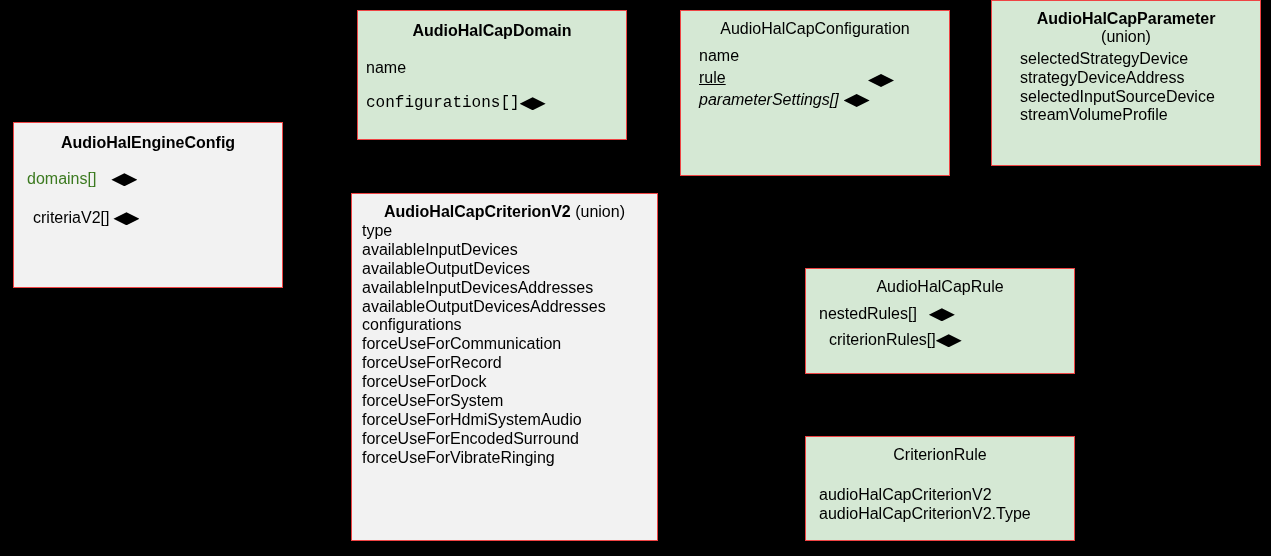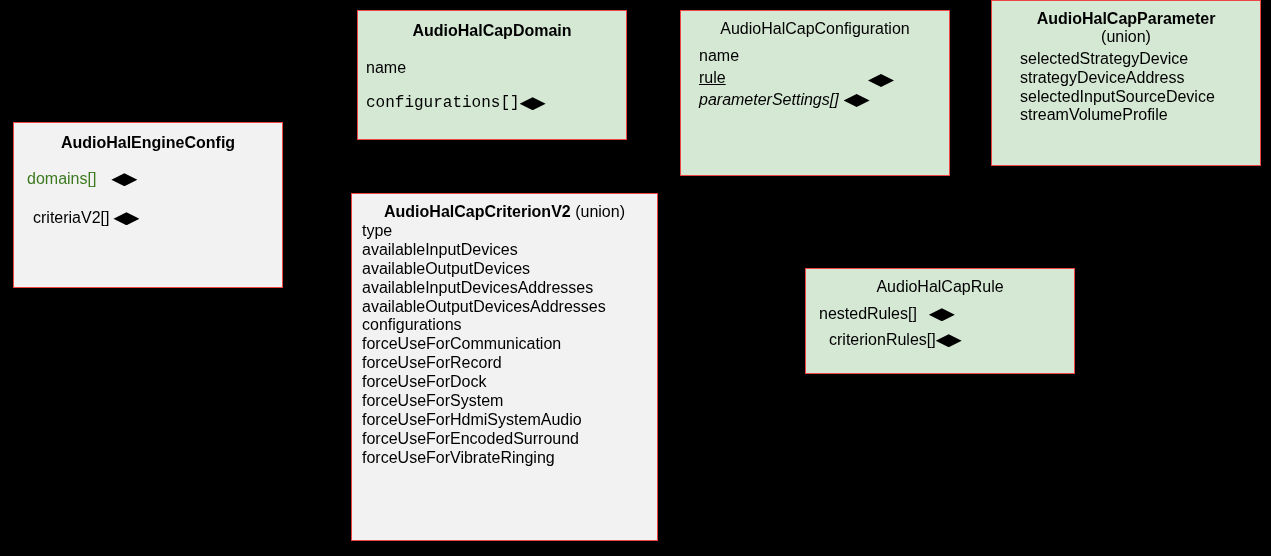--- a/index.html
+++ b/index.html
@@ -181,14 +181,21 @@
     <div class="attr-row" style="margin-top:9px; padding-left:13px;">
       <span class="attr">nestedRules[]</span>
       <span class="diamond" style="margin-left:12px;"></span>
     </div>
     <div class="attr-row" style="margin-top:7px; padding-left:23px;">
       <span class="attr">criterionRules[]</span>
       <span class="diamond" style="margin-left:0px;"></span>
     </div>
   </div>
 
+  <div class="uml-box box-green" style="left:805px; top:436px; width:270px; height:105px;">
+    <div class="box-title" style="margin-top:9px;">CriterionRule</div>
+    <div style="padding-left:13px; margin-top:22px;">
+      <div class="attr">audioHalCapCriterionV2</div>
+      <div class="attr">audioHalCapCriterionV2.Type</div>
+    </div>
+  </div>
 
 </div>
 
 </body></html>

